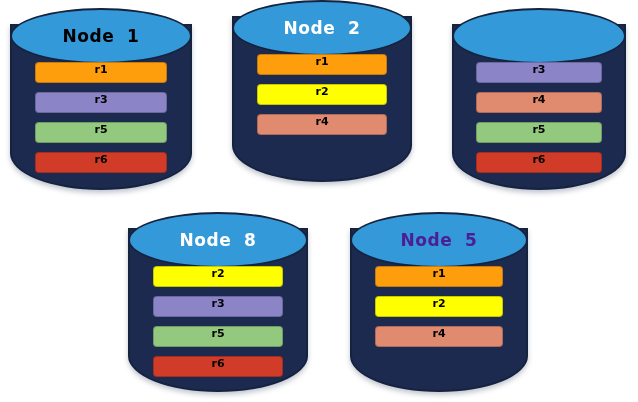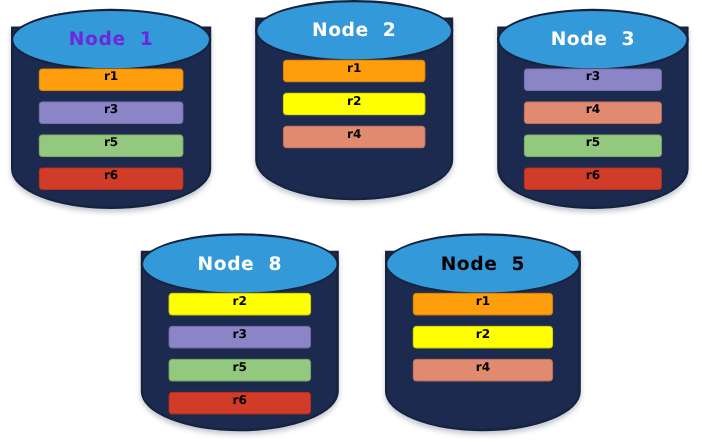--- a/index.html
+++ b/index.html
@@ -104,21 +104,21 @@
   
 </style>
 </head>
 <body>
 
 <div id="diagram" style="background: rgb(255, 255, 255);">
     <div class="node" style="left: 10px; top: 8px; width: 182px; height: 182px;">
       <div class="cyl">
         <div class="cyl-body" style="background: rgb(27, 42, 78); border-color: rgb(22, 35, 63);"></div>
         <div class="cyl-top" style="background: rgb(51, 153, 216); border-color: rgb(22, 35, 63);"></div>
-        <div class="node-title" style="color: #6d28d9;">Node  1</div>
+        <div class="node-title" style="color: #000000;">Node  1</div>
       </div>
       <div class="bars">
         <div class="bar" style="background: rgb(255, 158, 13);"><span>r1</span></div>
         <div class="bar" style="background: rgb(139, 133, 200);"><span>r3</span></div>
         <div class="bar" style="background: rgb(146, 201, 126);"><span>r5</span></div>
         <div class="bar" style="background: rgb(209, 60, 40);"><span>r6</span></div>
       </div>
     </div>
     <div class="node" style="left: 232px; top: 0; width: 180px; height: 182px;">
       <div class="cyl">
@@ -129,21 +129,20 @@
       <div class="bars">
         <div class="bar" style="background: rgb(255, 158, 13);"><span>r1</span></div>
         <div class="bar" style="background: rgb(255, 255, 0);"><span>r2</span></div>
         <div class="bar" style="background: rgb(224, 138, 112);"><span>r4</span></div>
       </div>
     </div>
     <div class="node" style="left: 452px; top: 8px; width: 174px; height: 182px;">
       <div class="cyl">
         <div class="cyl-body" style="background: rgb(27, 42, 78); border-color: rgb(22, 35, 63);"></div>
         <div class="cyl-top" style="background: rgb(51, 153, 216); border-color: rgb(22, 35, 63);"></div>
-        <div class="node-title" style="color: rgb(255, 255, 255);">Node  3</div>
       </div>
       <div class="bars">
         <div class="bar" style="background: rgb(139, 133, 200);"><span>r3</span></div>
         <div class="bar" style="background: rgb(224, 138, 112);"><span>r4</span></div>
         <div class="bar" style="background: rgb(146, 201, 126);"><span>r5</span></div>
         <div class="bar" style="background: rgb(209, 60, 40);"><span>r6</span></div>
       </div>
     </div>
     <div class="node" style="left: 128px; top: 212px; width: 180px; height: 180px;">
       <div class="cyl">
@@ -155,21 +154,21 @@
         <div class="bar" style="background: rgb(255, 255, 0);"><span>r2</span></div>
         <div class="bar" style="background: rgb(139, 133, 200);"><span>r3</span></div>
         <div class="bar" style="background: rgb(146, 201, 126);"><span>r5</span></div>
         <div class="bar" style="background: rgb(209, 60, 40);"><span>r6</span></div>
       </div>
     </div>
     <div class="node" style="left: 350px; top: 212px; width: 178px; height: 180px;">
       <div class="cyl">
         <div class="cyl-body" style="background: rgb(27, 42, 78); border-color: rgb(22, 35, 63);"></div>
         <div class="cyl-top" style="background: rgb(51, 153, 216); border-color: rgb(22, 35, 63);"></div>
-        <div class="node-title" style="color: #000000;">Node  5</div>
+        <div class="node-title" style="color: #4c1d95;">Node  5</div>
       </div>
       <div class="bars">
         <div class="bar" style="background: rgb(255, 158, 13);"><span>r1</span></div>
         <div class="bar" style="background: rgb(255, 255, 0);"><span>r2</span></div>
         <div class="bar" style="background: rgb(224, 138, 112);"><span>r4</span></div>
       </div>
     </div>
   </div>
 
 </body></html>

